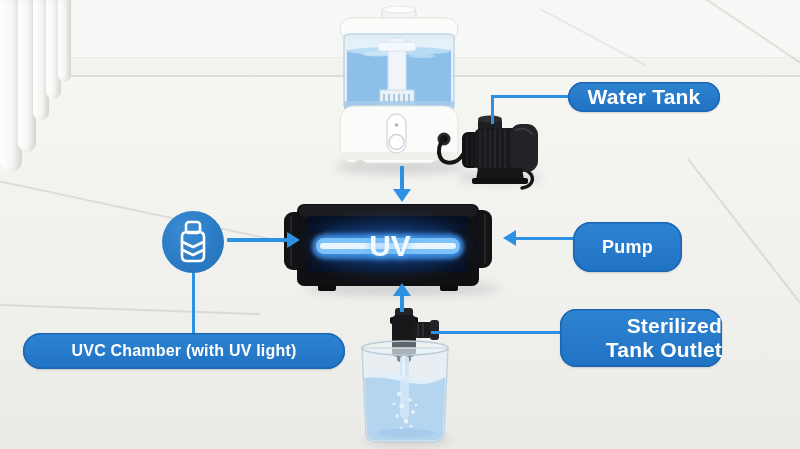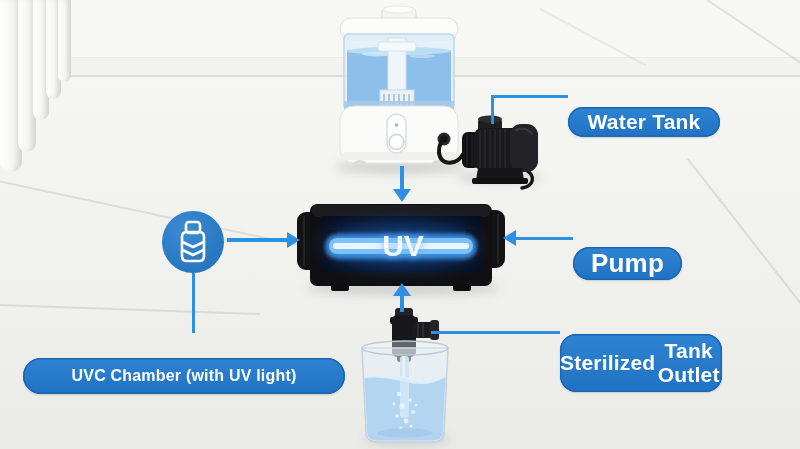--- a/index.html
+++ b/index.html
@@ -23,21 +23,21 @@
   .arrowhead{position:absolute;width:0;height:0;}
   .ah-down{border-left:9px solid transparent;border-right:9px solid transparent;border-top:13px solid #2e90e2;}
   .ah-up{border-left:9px solid transparent;border-right:9px solid transparent;border-bottom:13px solid #2e90e2;}
   .ah-right{border-top:8px solid transparent;border-bottom:8px solid transparent;border-left:13px solid #2e90e2;}
   .ah-left{border-top:8px solid transparent;border-bottom:8px solid transparent;border-right:13px solid #2e90e2;}
   
   .pill{
     position:absolute;background:linear-gradient(180deg,#2e84d2 0%,#2072c2 100%);
     color:#fff;font-weight:bold;display:flex;align-items:center;justify-content:center;
     border-radius:18px;box-shadow:inset 0 0 0 1.5px #1b66b3, 0 1px 2px rgba(0,0,0,.15);
-    text-align:center;line-height:1.12;letter-spacing:.2px;margin-top:25px;
+    text-align:center;line-height:1.12;letter-spacing:.2px;
   }
   
   .circle-icon{
     position:absolute;left:162px;top:211px;width:62px;height:62px;border-radius:50%;
     background:radial-gradient(circle at 38% 32%,#3a8cd3 0%,#2a7ac3 60%,#2370b8 100%);
     display:flex;align-items:center;justify-content:center;
   }
   .dev{position:absolute;}
   svg{display:block;}
 </style>
@@ -136,21 +136,21 @@
       </g>
 
       <rect x="80" y="16" width="28" height="48" rx="11" fill="#232327"></rect>
       <path d="M86,22 q10,-4 16,4" fill="none" stroke="#3a3a40" stroke-width="2" stroke-linecap="round"></path>
 
       <path d="M48,60 L46,72 L94,72 L92,60 Z" fill="#161618"></path>
       <rect x="42" y="70" width="56" height="6" rx="2" fill="#101012"></rect>
     </svg>
   </div>
 
-  <div class="dev" style="left:293px;top:198px;">
+  <div class="dev" style="left:280px;top:198px;">
     <svg width="216" height="96" viewBox="0 0 216 96">
 
       <rect x="4" y="14" width="34" height="58" rx="9" fill="#131316"></rect>
       <line x1="11" y1="18" x2="11" y2="68" stroke="#242428" stroke-width="2"></line>
       <line x1="18" y1="16" x2="18" y2="70" stroke="#242428" stroke-width="2"></line>
       <rect x="178" y="12" width="34" height="58" rx="9" fill="#131316"></rect>
       <line x1="205" y1="16" x2="205" y2="66" stroke="#242428" stroke-width="2"></line>
       <line x1="198" y1="14" x2="198" y2="68" stroke="#242428" stroke-width="2"></line>
 
       <rect x="17" y="6" width="182" height="82" rx="7" fill="#101013"></rect>
@@ -239,25 +239,25 @@
   <div class="line" style="left:491px;top:95px;width:3px;height:29px;"></div>
 
   <div class="line" style="left:431px;top:330.5px;width:129px;height:3px;"></div>
 
   <div class="line" style="left:191.5px;top:273px;width:3px;height:60px;"></div>
 
   <div class="pill" style="left:568px;top:82px;width:152px;height:30px;font-size:21px;">
     <span>Water Tank</span>
   </div>
 
-  <div class="pill" style="left:573px;top:222px;width:109px;height:33px;font-size:26px;">
+  <div class="pill" style="left:573px;top:222px;width:109px;height:50px;font-size:18px;">
     <span>Pump</span>
   </div>
 
-  <div class="pill" style="left:560px;top:309px;width:162px;height:58px;font-size:21px;border-radius:16px;flex-direction:row;">
+  <div class="pill" style="left:560px;top:309px;width:162px;height:58px;font-size:21px;border-radius:16px;flex-direction:column;align-items:flex-end;">
     <span>Sterilized</span>
     <span>Tank Outlet</span>
   </div>
 
   <div class="pill" style="left:23px;top:333px;width:322px;height:36px;font-size:16px;">
     <span>UVC Chamber (with UV light)</span>
   </div>
 
 </div>
 

